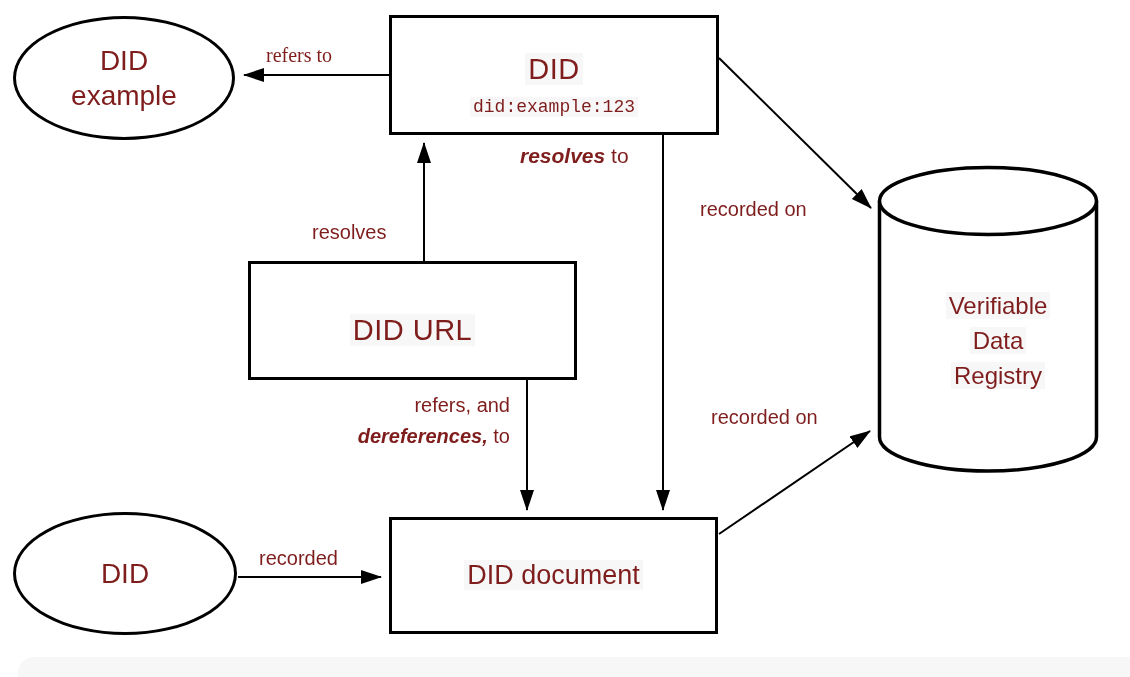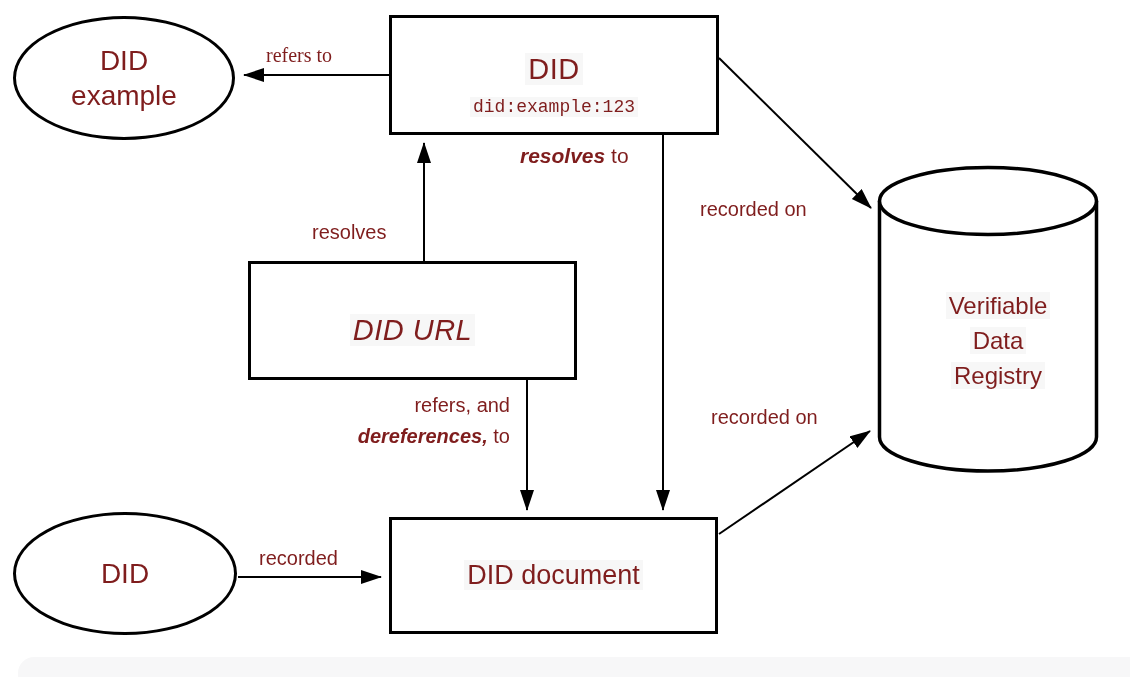--- a/index.html
+++ b/index.html
@@ -120,21 +120,21 @@
       <span>DID</span><br>
       <span>example</span>
     </div>
   </div>
 
   <div class="node rect-node" style="left:389px; top:15px; width:330px; height:120px; padding-top:20px;">
     <div class="node-title"><span class="hl" style="background: rgb(247, 247, 247);">DID</span></div>
     <div class="node-code"><span class="hl" style="background: rgb(247, 247, 247);">did:example:123</span></div>
   </div>
 
-  <div class="node rect-node" style="left:248px; top:261px; width:329px; height:119px; padding-top:18px;font-style:italic;">
+  <div class="node rect-node" style="left:248px; top:261px; width:329px; height:119px; padding-top:18px;">
     <div class="node-title"><span class="hl" style="background: rgb(247, 247, 247);">DID URL</span></div>
   </div>
 
   <div class="node ellipse" style="left:13px; top:512px; width:224px; height:123px;">
     <div>
       <span>DID</span><br>
     </div>
   </div>
 
   <div class="node rect-node" style="left:389px; top:517px; width:329px; height:117px;">

